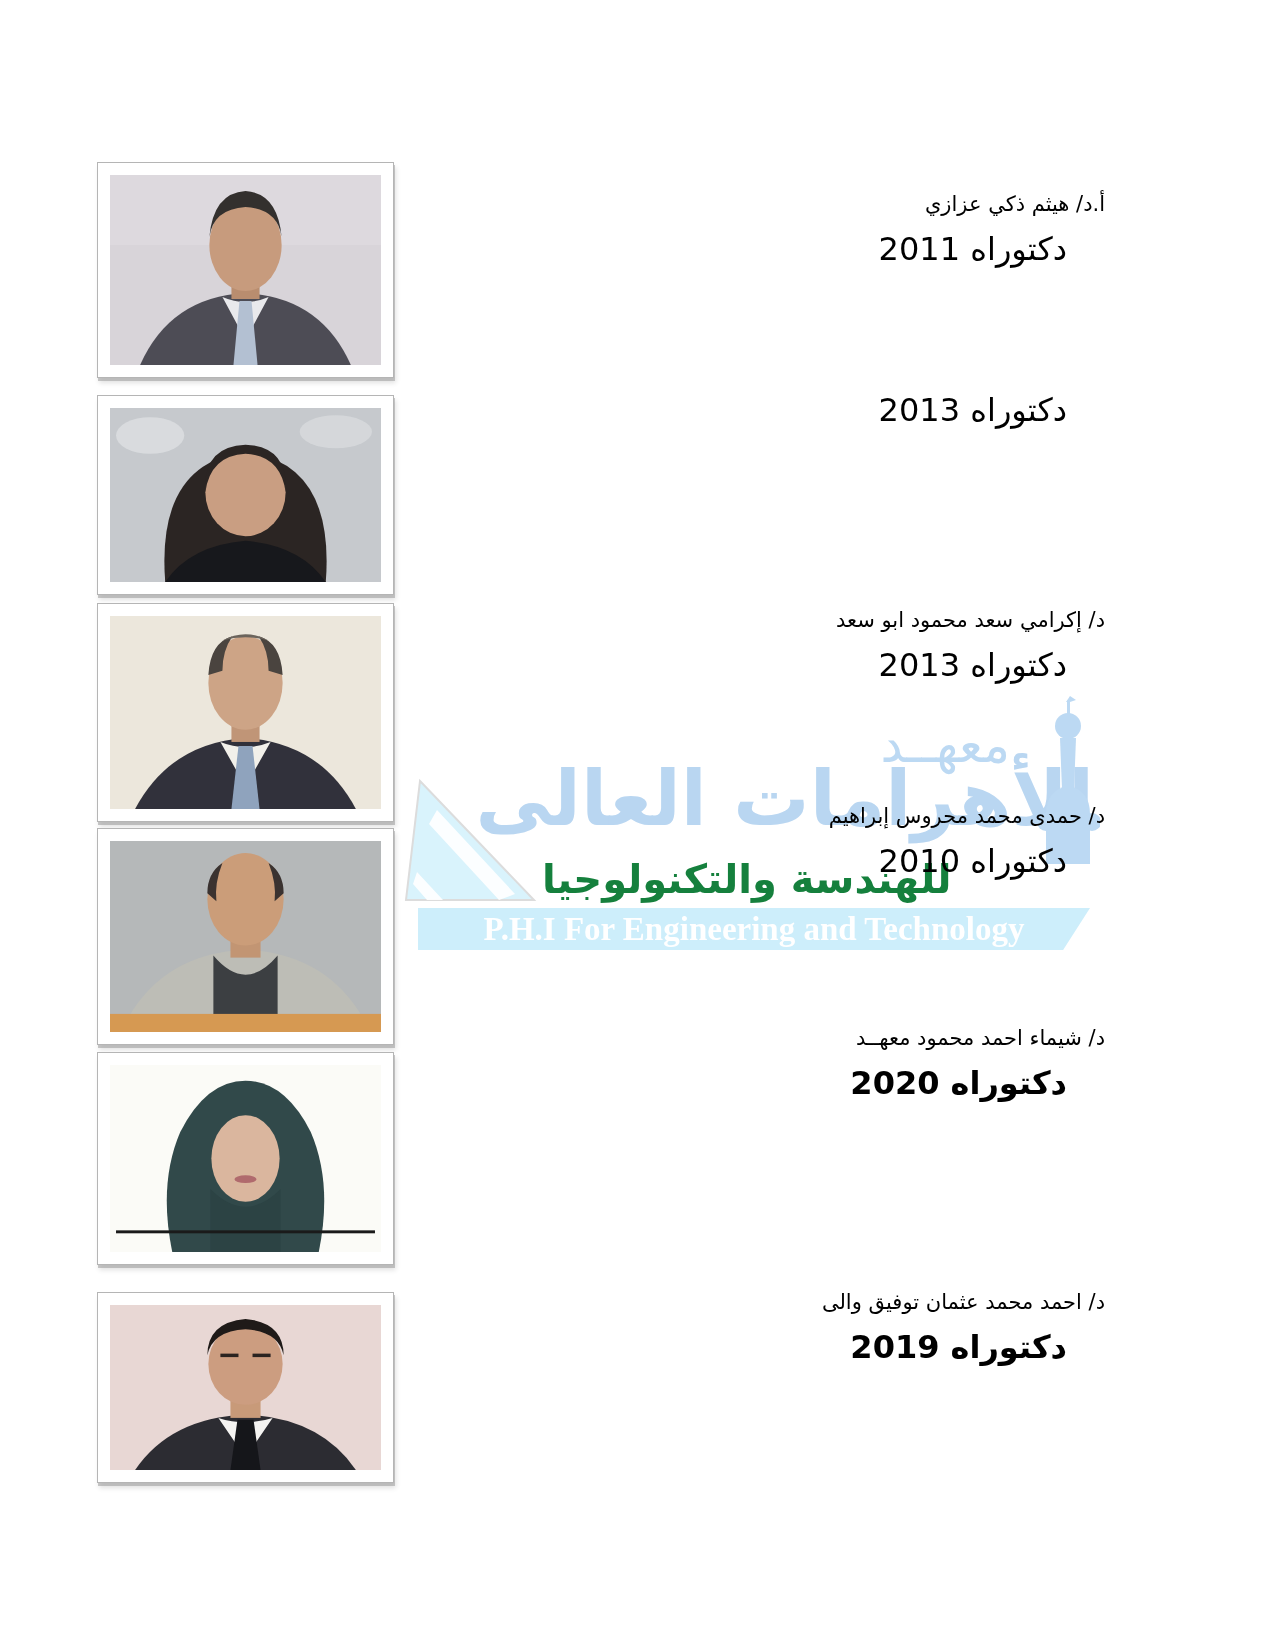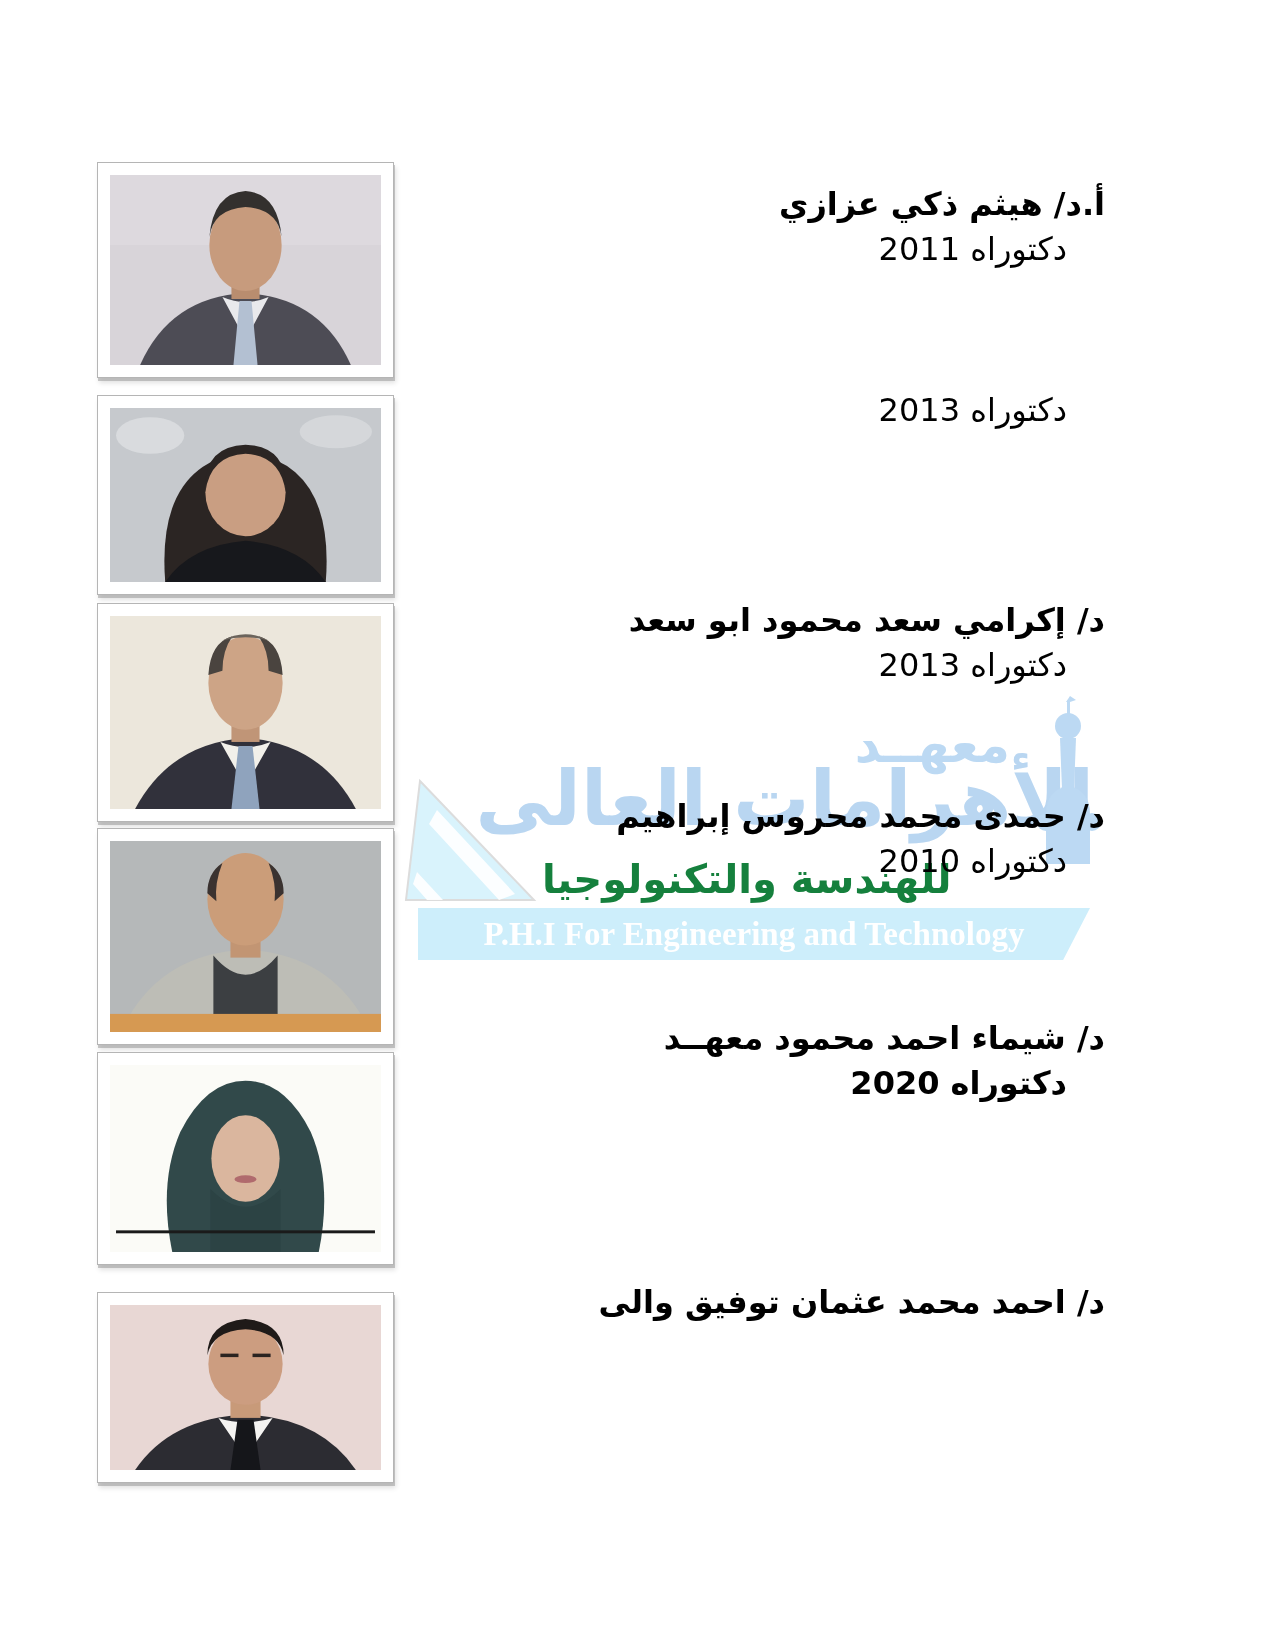--- a/index.html
+++ b/index.html
@@ -21,42 +21,42 @@
   .pf3{top:603px;height:219px;}
   .pf4{top:828px;height:217px;}
   .pf5{top:1052px;height:213px;}
   .pf6{top:1292px;height:191px;}
 
   
   .entry{
     position:absolute;right:170px;width:540px;
     direction:rtl;text-align:right;color:#000;z-index:3;
   }
-  .name-line{font-weight:bold;font-size:32px;line-height:45px;white-space:nowrap;}
+  .name-line{font-weight:normal;font-size:21px;line-height:45px;white-space:nowrap;}
   .degree-line{font-size:32px;line-height:45px;padding-right:38px;white-space:nowrap;}
   .degree-line.bold{font-weight:bold;}
   .e1{top:182px;} .e2{top:388px;} .e3{top:598px;}
   .e4{top:770px;margin-top:24px;} .e5{top:1016px;} .e6{top:1280px;}
 
   
   .watermark{position:absolute;left:390px;top:688px;width:720px;height:275px;z-index:1;pointer-events:none;}
   .wm-line1{
     position:absolute;right:100px;top:28px;
-    font-size:50px;font-weight:bold;color:#bcd9f3;white-space:nowrap;direction:rtl;
+    font-size:50px;font-weight:normal;color:#bcd9f3;white-space:nowrap;direction:rtl;
   }
   .wm-line2{
     position:absolute;right:16px;top:66px;
     font-size:76px;font-weight:bold;color:#b9d6f1;white-space:nowrap;direction:rtl;
   }
   .wm-line3{
     position:absolute;left:152px;top:168px;
     font-size:40px;font-weight:bold;color:#15803d;white-space:nowrap;direction:rtl;
   }
   .wm-band{
-    position:absolute;left:28px;top:220px;width:672px;height:52px;
+    position:absolute;left:28px;top:220px;width:672px;height:42px;
     background:#cdeefb;clip-path:polygon(0 0,100% 0,96% 100%,0 100%);
     display:flex;align-items:center;justify-content:center;
   }
   .wm-band span{
     font-family:"Liberation Serif","DejaVu Serif",serif;
     color:#ffffff;font-size:33px;font-weight:bold;white-space:nowrap;
   }
   .wm-pyramid{position:absolute;left:13px;top:88px;width:134px;height:132px;}
   .wm-mosque{position:absolute;left:646px;top:6px;width:64px;height:170px;}
 </style>
@@ -184,13 +184,14 @@
   <div class="degree-line">دكتوراه 2010</div>
 </div>
 
 <div class="entry e5">
   <div class="name-line">د/ شيماء احمد محمود معهــد</div>
   <div class="degree-line bold">دكتوراه 2020</div>
 </div>
 
 <div class="entry e6">
   <div class="name-line">د/ احمد محمد عثمان توفيق والى</div>
+  <div class="degree-line bold">دكتوراه 2019</div>
 </div>
 
 </body></html>

